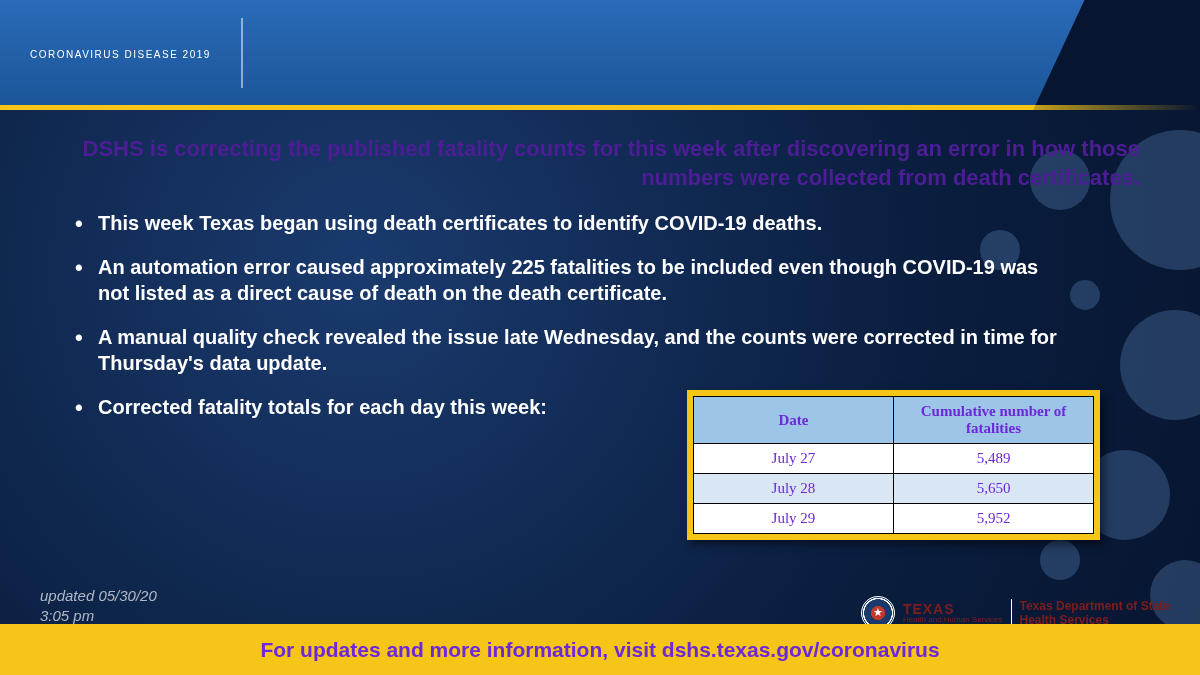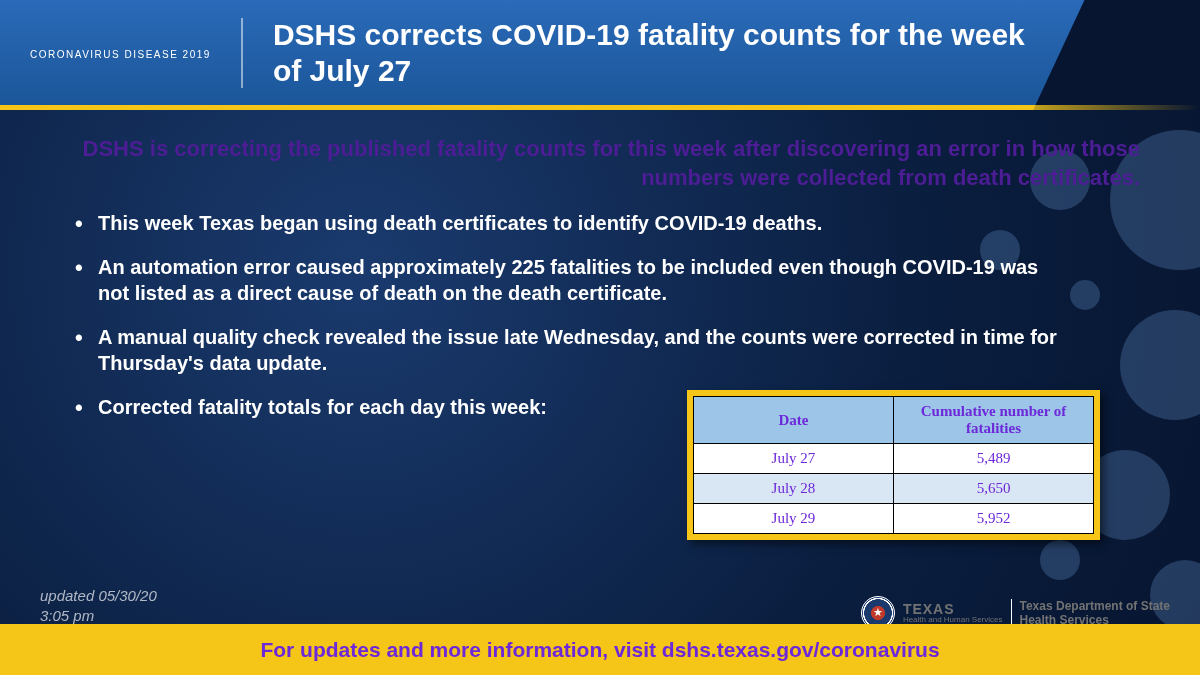--- a/index.html
+++ b/index.html
@@ -122,21 +122,21 @@
     font-size: 15px;
     line-height: 1.3;
     z-index: 2;
   }
   .agency {
     position: absolute;
     right: 30px;
     bottom: 45px;
     display: flex;
     align-items: center;
-    color: #737373;
+    color: #7f1d1d;
     z-index: 2;
     gap: 8px;
   }
   .seal {
     width: 34px; height: 34px; border-radius: 50%;
     background: radial-gradient(circle, #c0392b 30%, #1a3a6e 32%, #1a3a6e 60%, #fff 62%, #fff 66%, #1a3a6e 68%);
     border: 1px solid #fff;
     position: relative;
     flex-shrink: 0;
   }
@@ -181,21 +181,20 @@
   <div style="width:70px;height:70px;right:-20px;top:560px;"></div>
   <div style="width:40px;height:40px;right:120px;top:540px;"></div>
   <div style="width:25px;height:25px;right:180px;top:490px;"></div>
 </div>
 
 <div class="header">
   <div class="header-corner"></div>
   <div class="logo-block">
     <div class="logo-sub">CORONAVIRUS DISEASE 2019</div>
   </div>
-  <div class="header-title">DSHS corrects COVID-19 fatality counts for the week of July 27</div>
 </div>
 
 <div class="content">
   <div class="lead">DSHS is correcting the published fatality counts for this week after discovering an error in how those numbers were collected from death certificates.</div>
   <ul class="bullets">
     <li>This week Texas began using death certificates to identify COVID-19 deaths.</li>
     <li>An automation error caused approximately 225 fatalities to be included even though COVID-19 was not listed as a direct cause of death on the death certificate.</li>
     <li>A manual quality check revealed the issue late Wednesday, and the counts were corrected in time for Thursday's data update.</li>
     <li>Corrected fatality totals for each day this week:</li>
   </ul>

